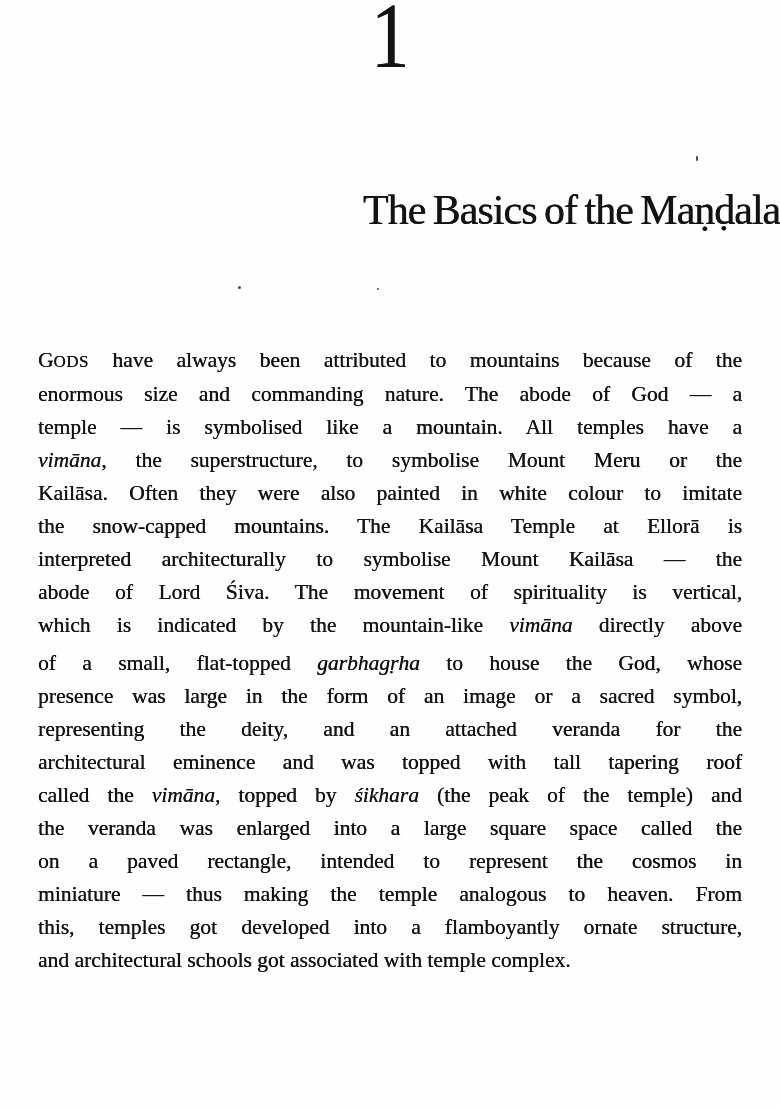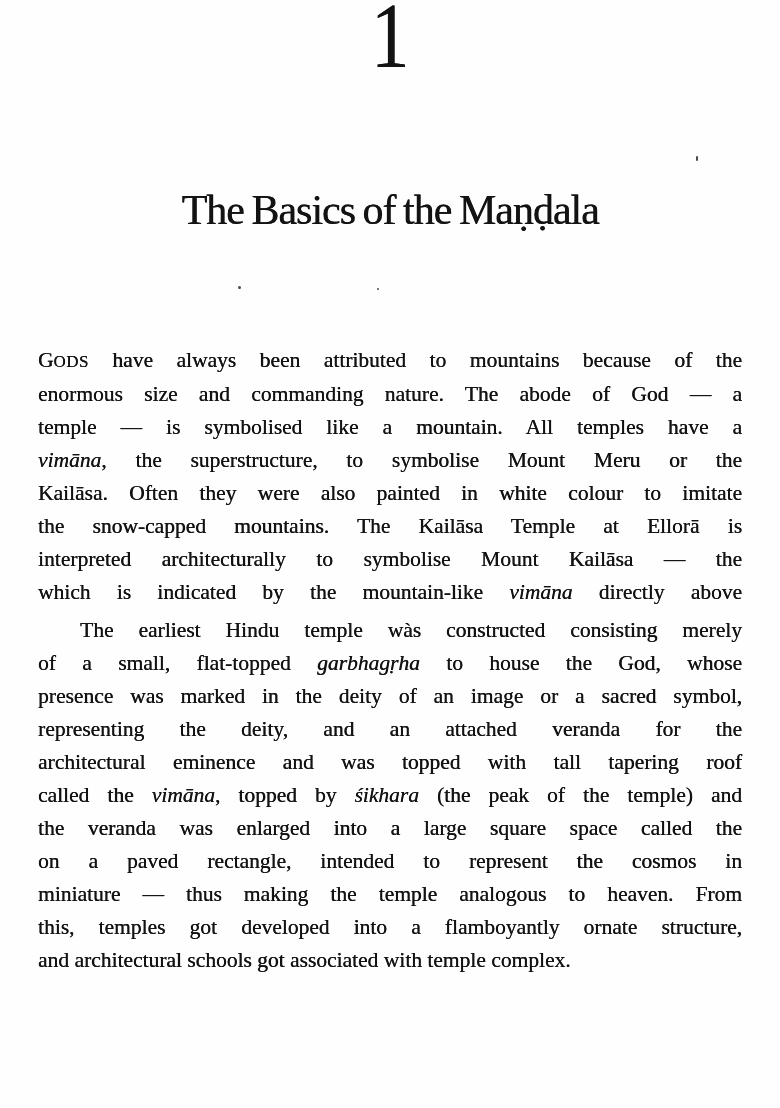--- a/index.html
+++ b/index.html
@@ -21,21 +21,21 @@
     text-align: center;
     font-size: 94px;
     line-height: 1;
     transform: scaleX(0.82);
     text-shadow: 0.3px 0 0 currentColor;
   }
   .title {
     position: absolute;
     top: 186px; left: 0; right: 0;
     margin: 0;
-    text-align: center;
+    text-align: right;
     font-size: 42px;
     font-weight: normal;
     letter-spacing: -1px;
     word-spacing: -2px;
     text-shadow: 0.5px 0 0 currentColor;
   }
   .section-heading {
     position: absolute;
     top: 290px; left: 38px;
     margin: 0;
@@ -84,26 +84,26 @@
 
   <div class="body-text">
       <div class="paragraph">
         <div class="line"><span>G</span><span class="sc">ODS</span><span> have always been attributed to mountains because of the</span></div>
         <div class="line"><span>enormous size and commanding nature. The abode of God — a</span></div>
         <div class="line"><span>temple — is symbolised like a mountain. All temples have a</span></div>
         <div class="line"><span class="it">vimāna</span><span>, the superstructure, to symbolise Mount Meru or the</span></div>
         <div class="line"><span>Kailāsa. Often they were also painted in white colour to imitate</span></div>
         <div class="line"><span>the snow-capped mountains. The Kailāsa Temple at Ellorā is</span></div>
         <div class="line"><span>interpreted architecturally to symbolise Mount Kailāsa — the</span></div>
+        <div class="line"><span>abode of Lord Śiva. The movement of spirituality is vertical,</span></div>
         <div class="line"><span>which is indicated by the mountain-like </span><span class="it">vimāna</span><span> directly above</span></div>
       </div>
       <div class="paragraph">
-        <div class="line indent"><span>The earliest Hindu temple wàs constructed consisting merely</span></div>
         <div class="line"><span>of a small, flat-topped </span><span class="it">garbhagṛha</span><span> to house the God, whose</span></div>
-        <div class="line"><span>presence was marked in the deity of an image or a sacred symbol,</span></div>
+        <div class="line"><span>presence was large in the form of an image or a sacred symbol,</span></div>
         <div class="line"><span>representing the deity, and an attached veranda for the</span></div>
         <div class="line"><span>architectural eminence and was topped with tall tapering roof</span></div>
         <div class="line"><span>called the </span><span class="it">vimāna</span><span>, topped by </span><span class="it">śikhara</span><span> (the peak of the temple) and</span></div>
         <div class="line"><span>the veranda was enlarged into a large square space called the</span></div>
         <div class="line"><span>on a paved rectangle, intended to represent the cosmos in</span></div>
         <div class="line"><span>miniature — thus making the temple analogous to heaven. From</span></div>
         <div class="line"><span>this, temples got developed into a flamboyantly ornate structure,</span></div>
         <div class="line last"><span>and architectural schools got associated with temple complex.</span></div>
       </div>
     </div>

